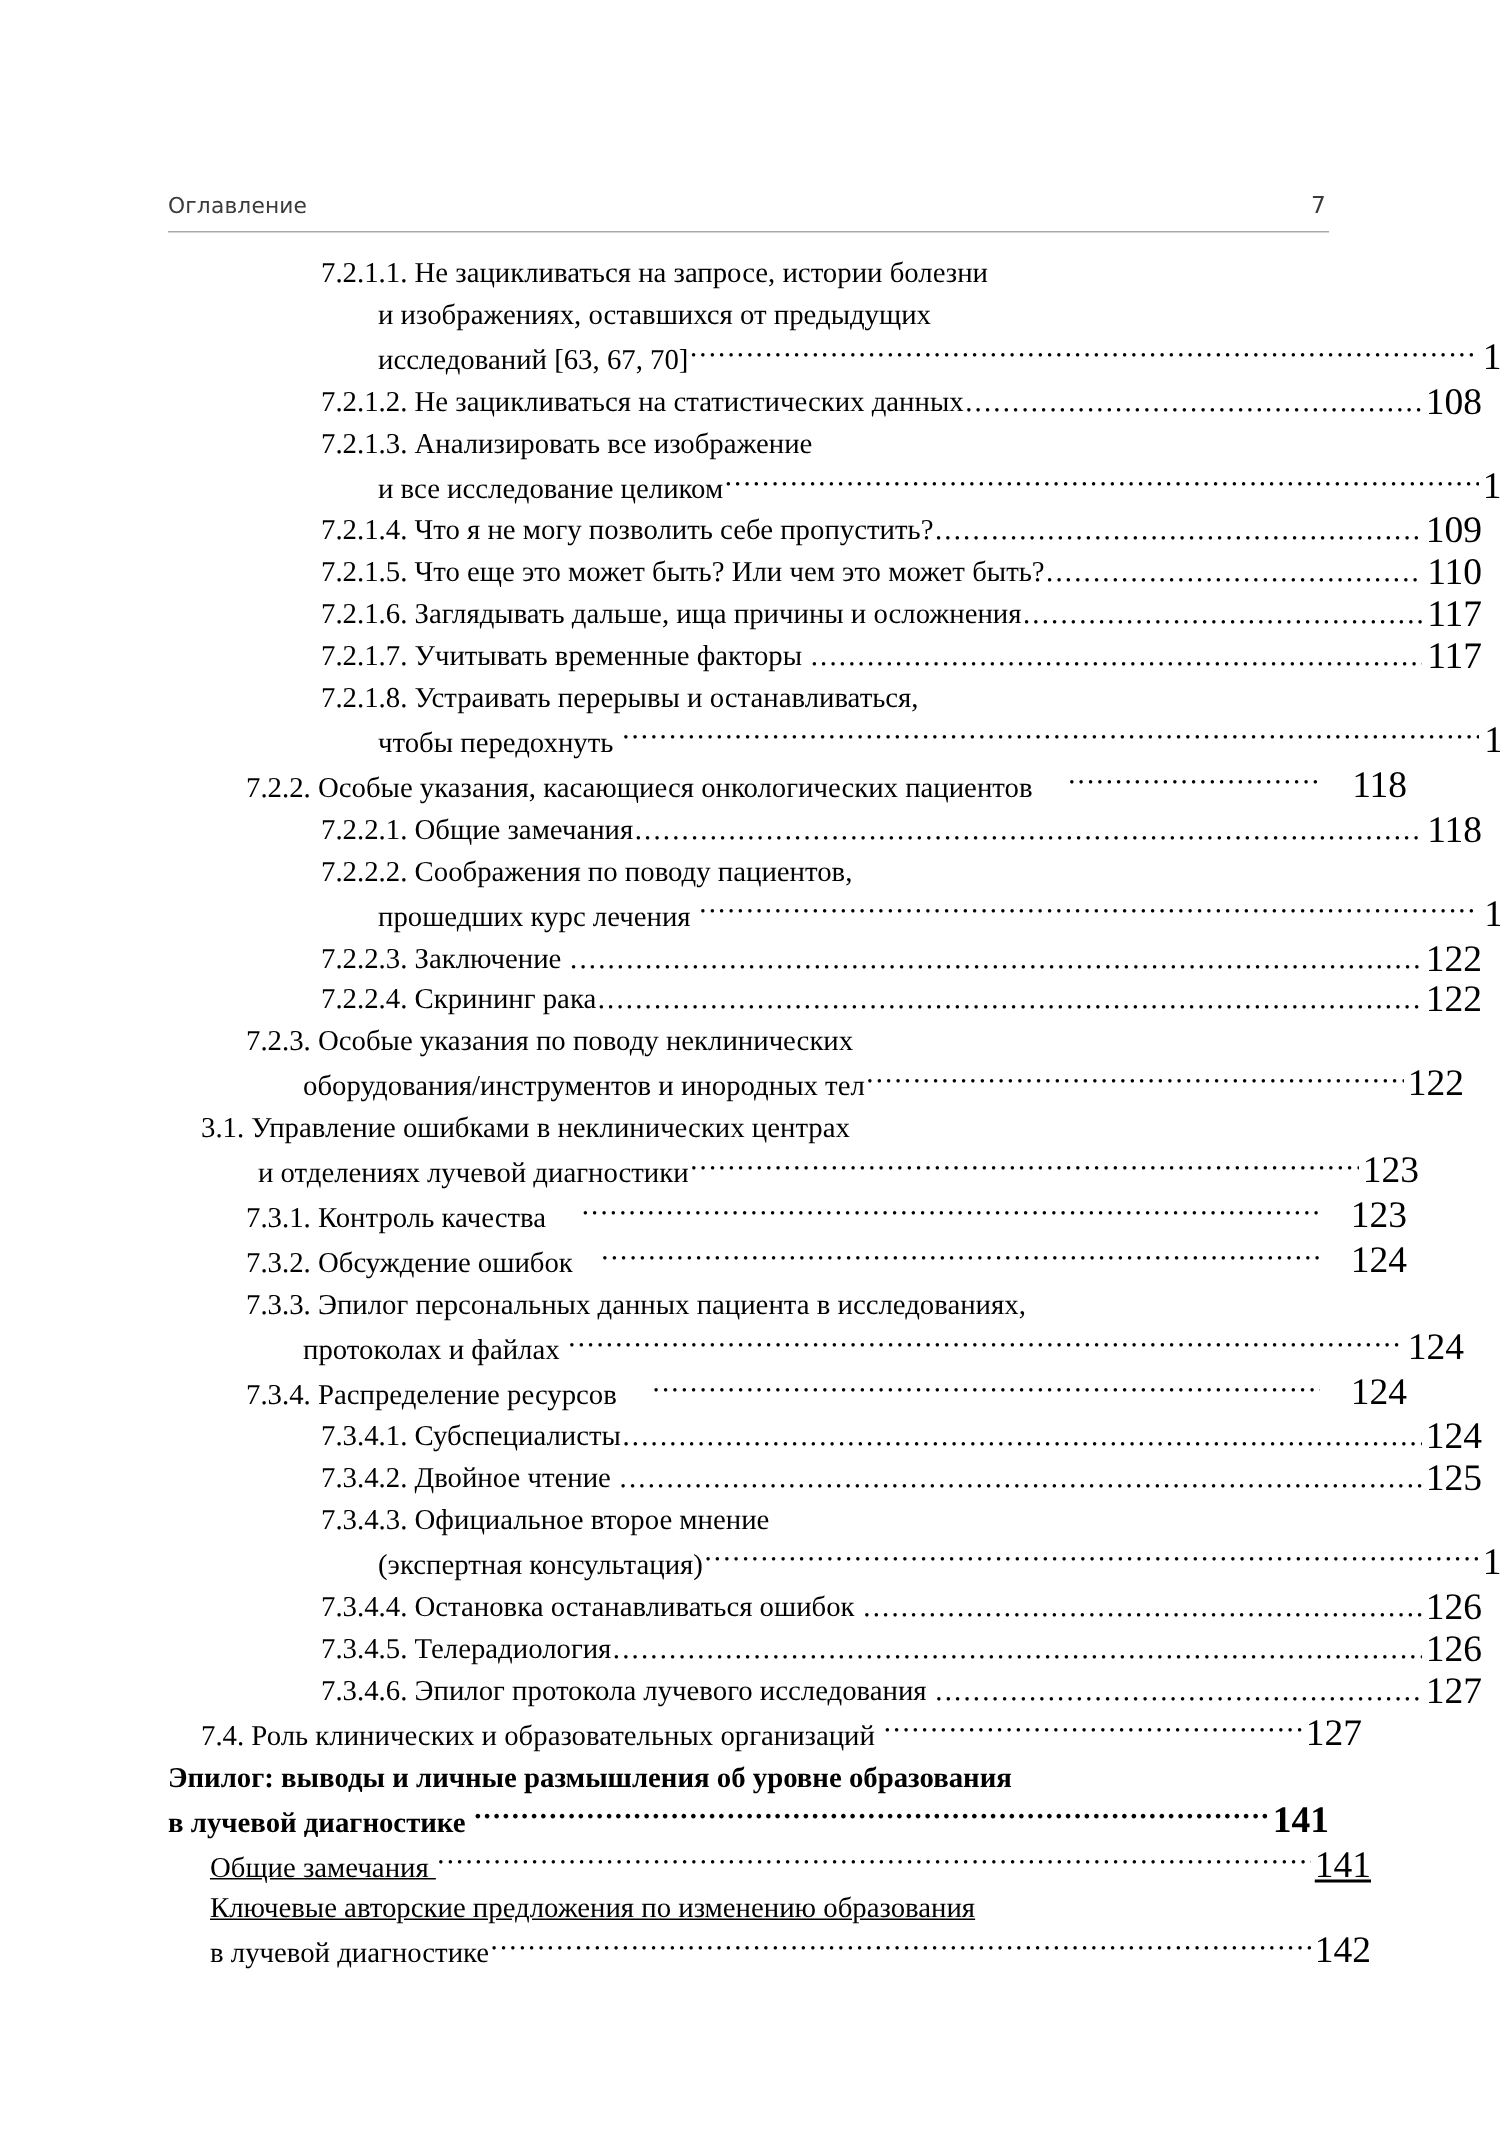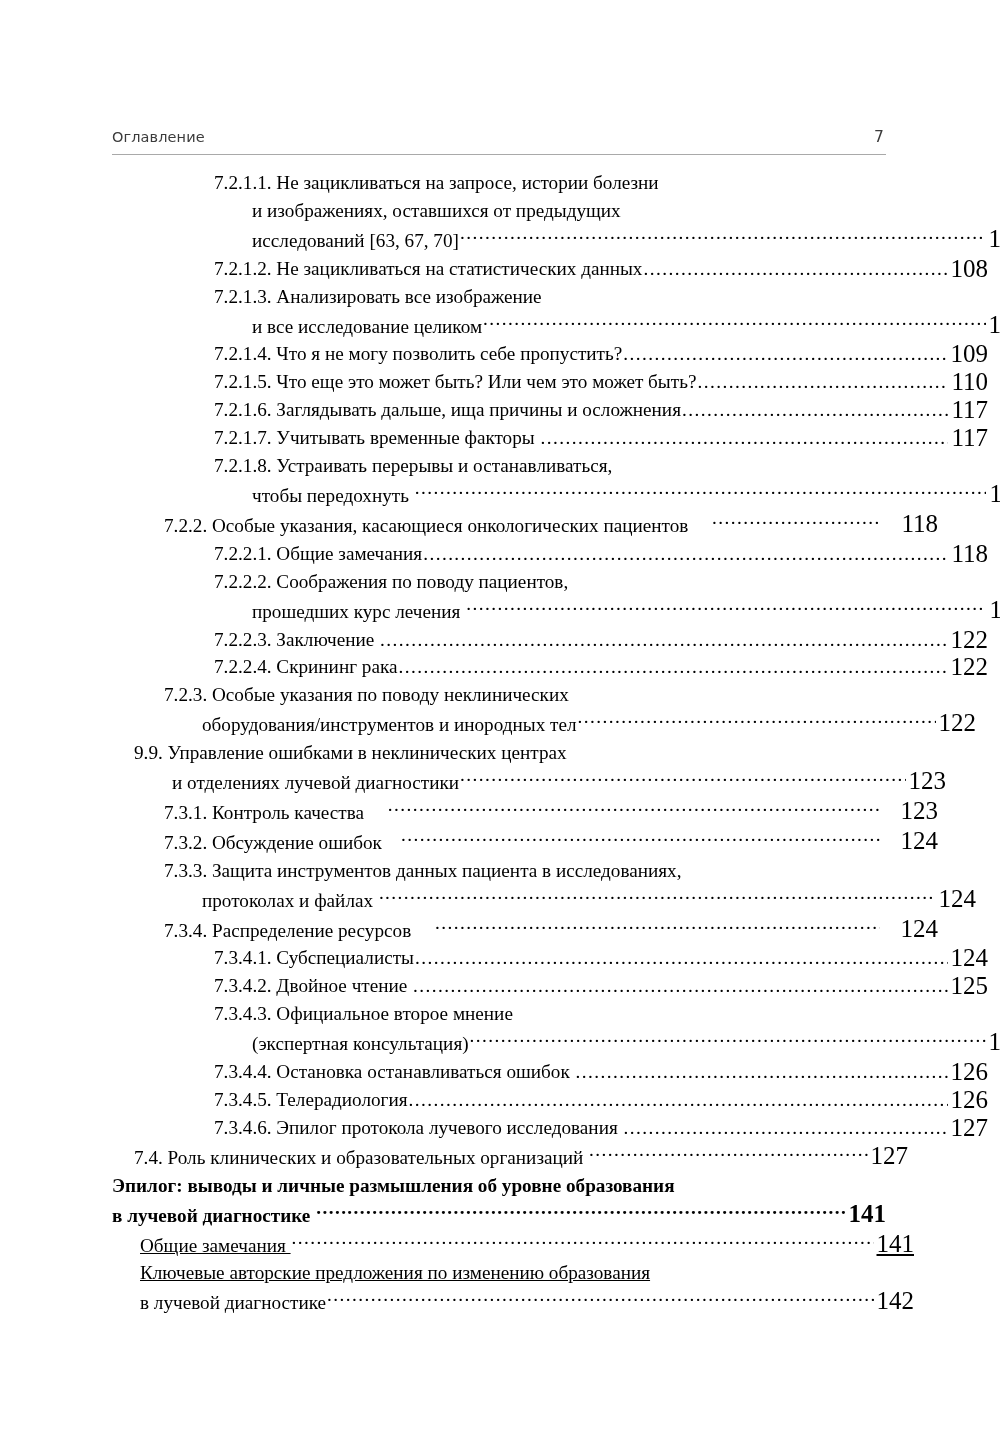--- a/index.html
+++ b/index.html
@@ -246,21 +246,21 @@
           <span class="txt">7.2.3. Особые указания по поводу неклинических</span>
         </div>
         <div class="ln cont3">
           <span class="txt">оборудования/инструментов и инородных тел</span>
           <span class="leader"></span>
           <span class="pgnum">122</span>
         </div>
       </div>
       <div class="entry">
         <div class="ln lvl2">
-          <span class="txt">9.9. Управление ошибками в неклинических центрах</span>
+          <span class="txt">3.1. Управление ошибками в неклинических центрах</span>
         </div>
         <div class="ln cont2">
           <span class="txt">и отделениях лучевой диагностики</span>
           <span class="leader"></span>
           <span class="pgnum">123</span>
         </div>
       </div>
       <div class="entry">
         <div class="ln lvl3">
           <span class="txt">7.3.1. Контроль качества </span>
@@ -270,21 +270,21 @@
       </div>
       <div class="entry">
         <div class="ln lvl3">
           <span class="txt">7.3.2. Обсуждение ошибок</span>
           <span class="leader"></span>
           <span class="pgnum">124</span>
         </div>
       </div>
       <div class="entry">
         <div class="ln lvl3">
-          <span class="txt">7.3.3. Защита инструментов данных пациента в исследованиях,</span>
+          <span class="txt">7.3.3. Эпилог персональных данных пациента в исследованиях,</span>
         </div>
         <div class="ln cont3">
           <span class="txt">протоколах и файлах </span>
           <span class="leader"></span>
           <span class="pgnum">124</span>
         </div>
       </div>
       <div class="entry">
         <div class="ln lvl3">
           <span class="txt">7.3.4. Распределение ресурсов </span>

